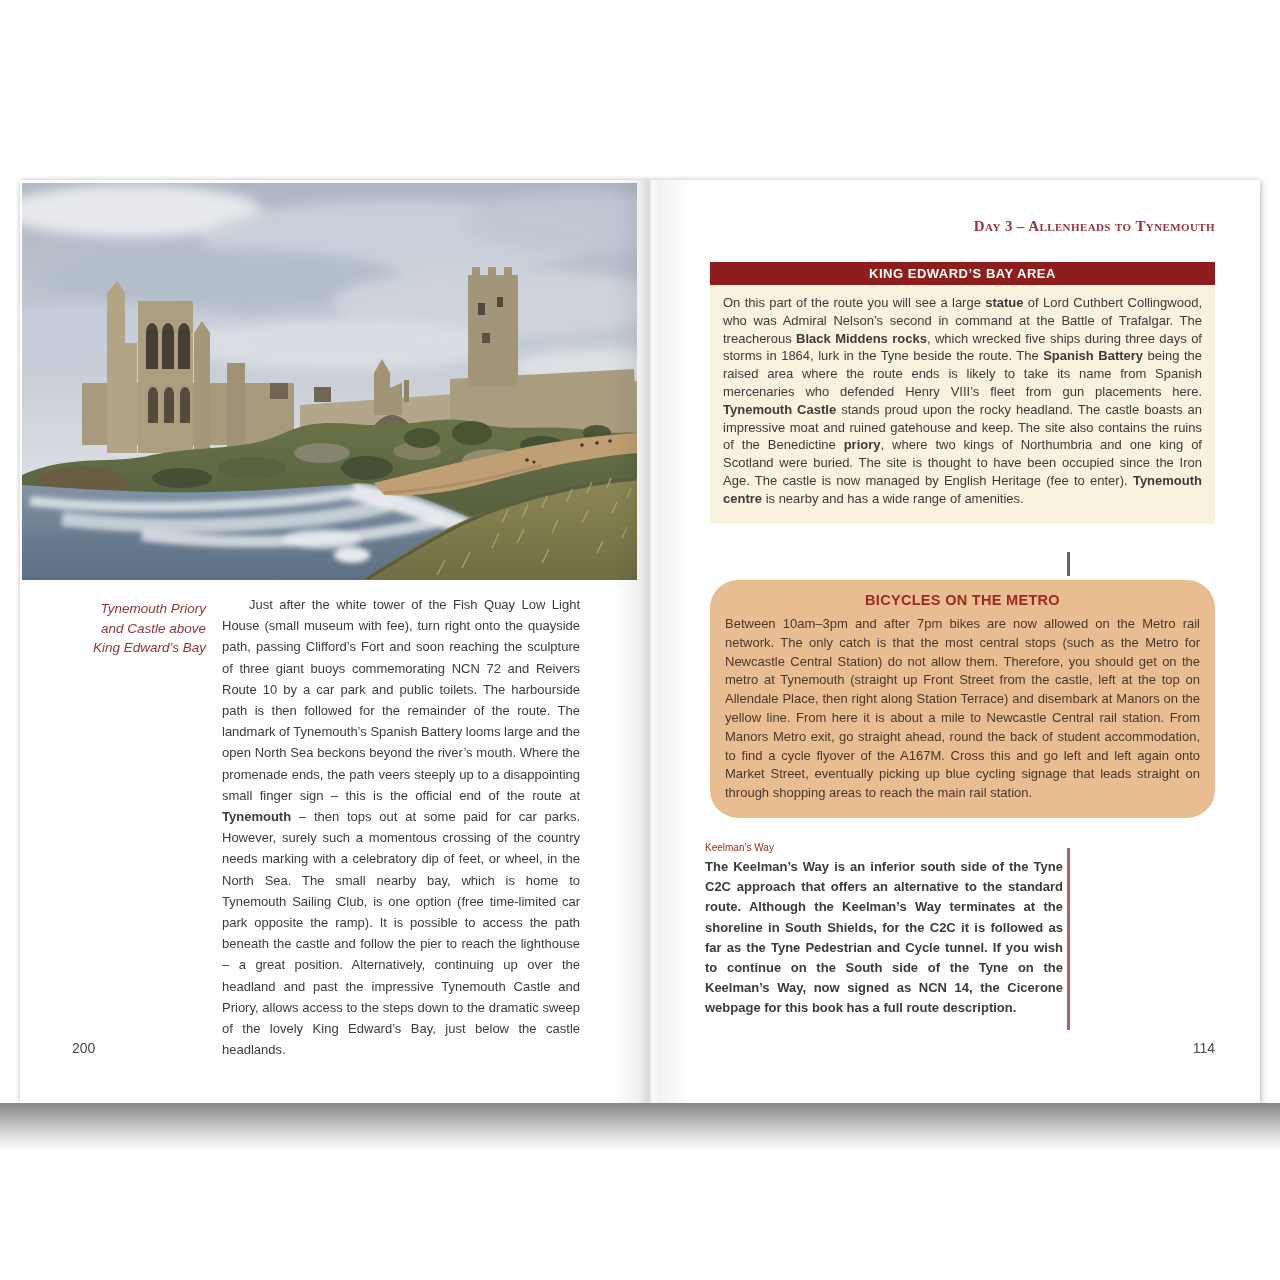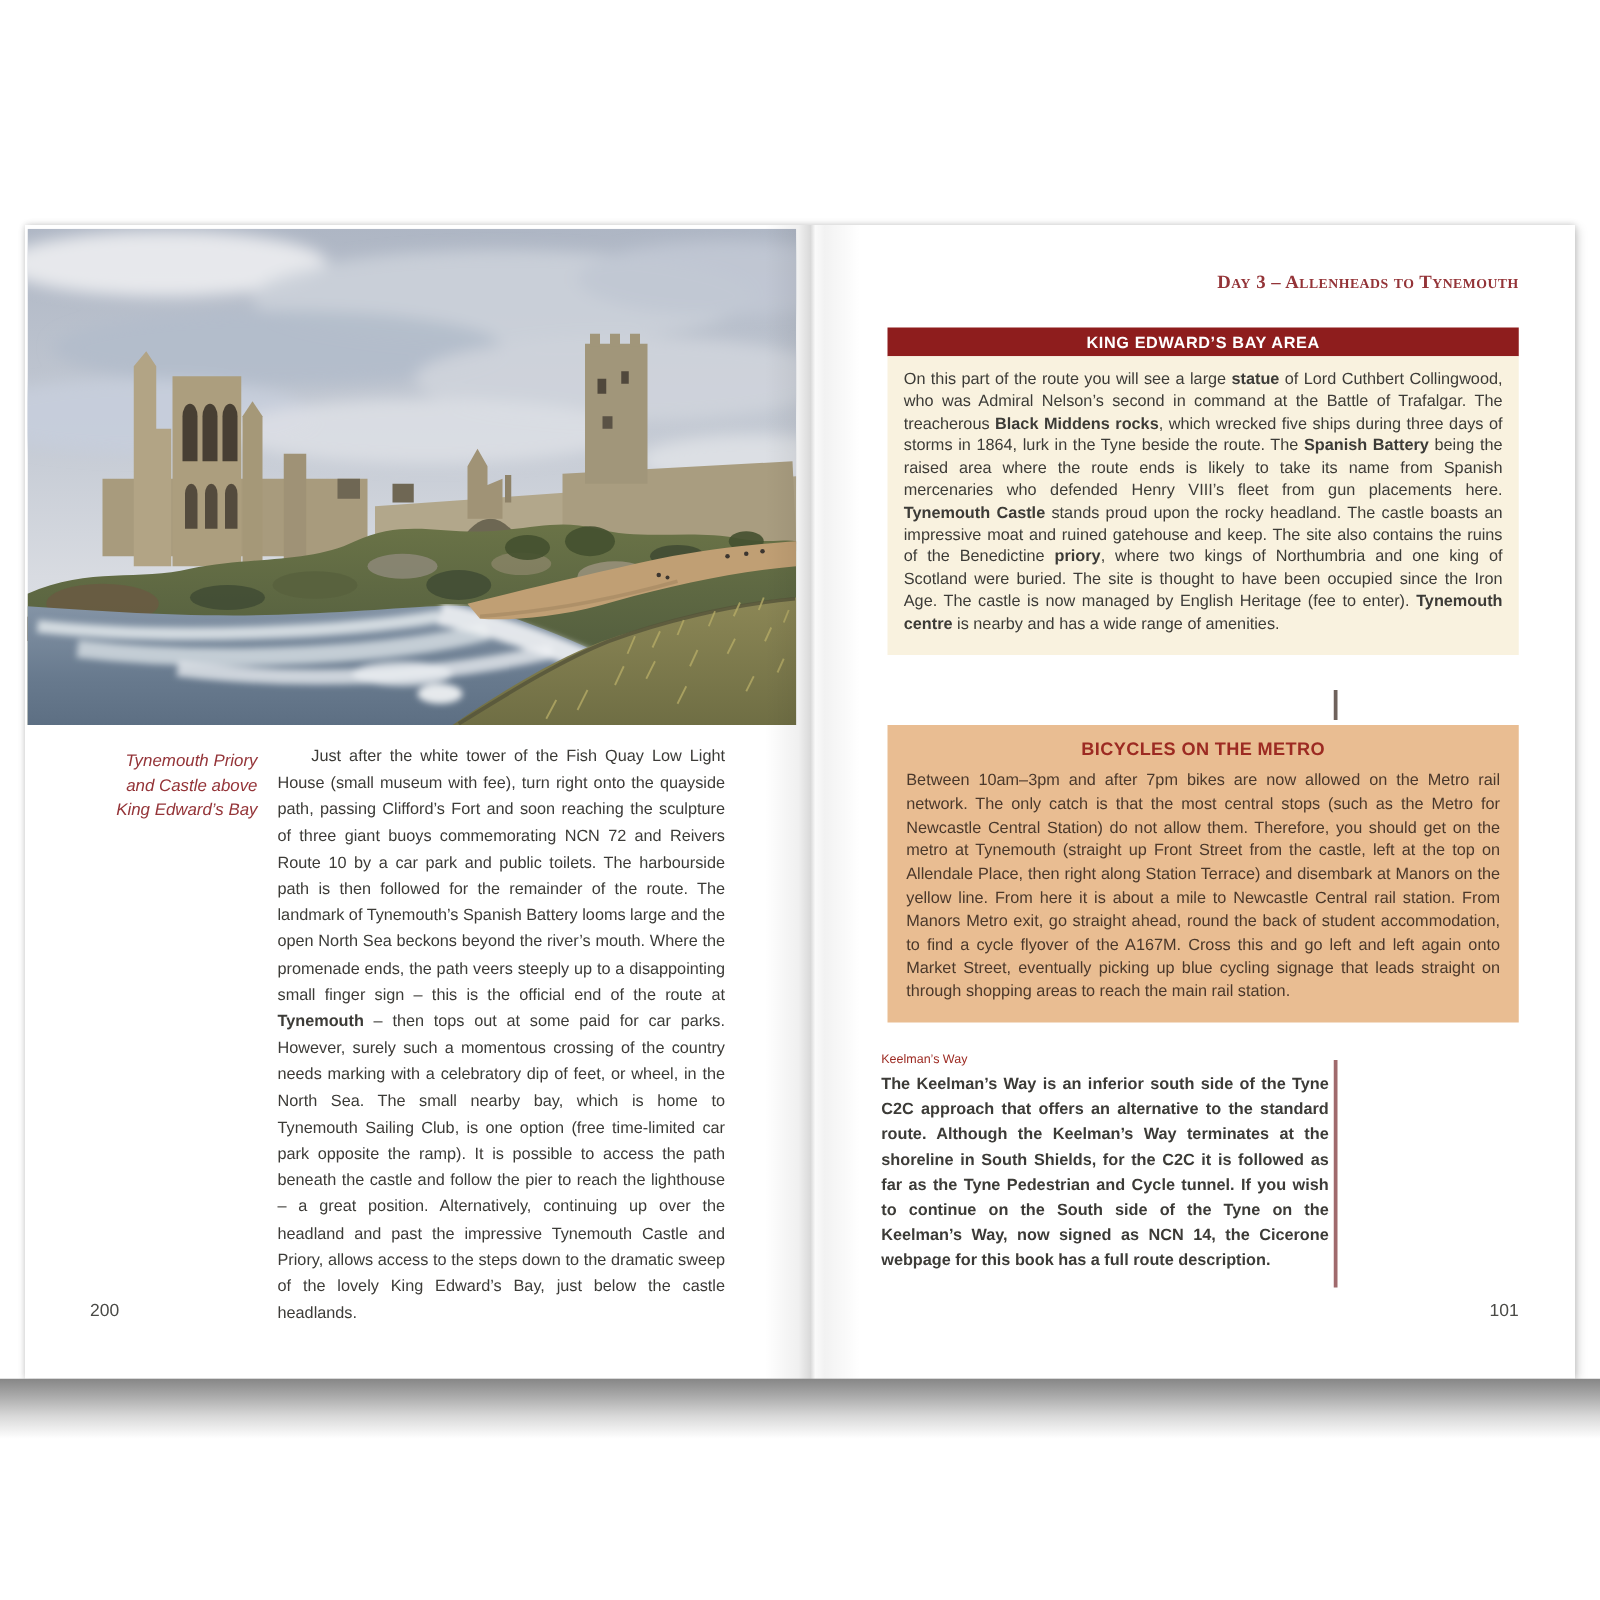--- a/index.html
+++ b/index.html
@@ -53,21 +53,21 @@
     background:var(--cream-box-bg,#f9f2df);
     padding:9px 13px 16px 13px;
     font-size:13px;line-height:17.8px;text-align:justify;color:var(--body-text,#3c3b37);
   }
   .tick{position:absolute;width:3px;z-index:2;}
   .tick-top{left:1047px;top:372px;height:24px;background:var(--rule-gray,#6f625c);}
   .tick-side{left:1047px;top:668px;height:182px;background:var(--rule-red,#a06a6d);}
   .metro-box{
     position:absolute;left:690px;top:400px;width:505px;z-index:2;
     background:var(--tan-box-bg,#e9bd92);
-    padding:12px 15px 15px 15px;box-sizing:border-box;
+    padding:12px 15px 15px 15px;box-sizing:border-box;border-radius:28px;
   }
   .metro-box .metro-title{
     text-align:center;font-weight:bold;font-size:14.5px;letter-spacing:.3px;
     color:var(--heading-red,#9c2a22);margin-bottom:7px;
   }
   .metro-box .metro-text{
     font-size:13px;line-height:18.8px;text-align:justify;color:var(--tan-box-text,#4a382b);
   }
   .keelman{position:absolute;left:685px;top:662px;width:358px;z-index:2;}
   .keelman .keelman-heading{
@@ -253,18 +253,18 @@
     <div class="metro-text">Between 10am–3pm and after 7pm bikes are now allowed on the Metro rail network. The only catch is that the most central stops (such as the Metro for Newcastle Central Station) do not allow them. Therefore, you should get on the metro at Tynemouth (straight up Front Street from the castle, left at the top on Allendale Place, then right along Station Terrace) and disembark at Manors on the yellow line. From here it is about a mile to Newcastle Central rail station. From Manors Metro exit, go straight ahead, round the back of student accommodation, to find a cycle flyover of the A167M. Cross this and go left and left again onto Market Street, eventually picking up blue cycling signage that leads straight on through shopping areas to reach the main rail station.</div>
   </div>
 
   <div class="tick tick-side"></div>
 
   <div class="keelman">
     <div class="keelman-heading">Keelman’s Way</div>
     <div class="keelman-text">The Keelman’s Way is an inferior south side of the Tyne C2C approach that offers an alternative to the standard route. Although the Keelman’s Way terminates at the shoreline in South Shields, for the C2C it is followed as far as the Tyne Pedestrian and Cycle tunnel. If you wish to continue on the South side of the Tyne on the Keelman’s Way, now signed as NCN 14, the Cicerone webpage for this book has a full route description.</div>
   </div>
 
-  <div class="pagenum pagenum-right">101</div>
+  <div class="pagenum pagenum-right">114</div>
 
   <div class="gutter-shade"></div>
 </div>
 
 <div class="floor-shadow"></div>
 
 </body></html>

